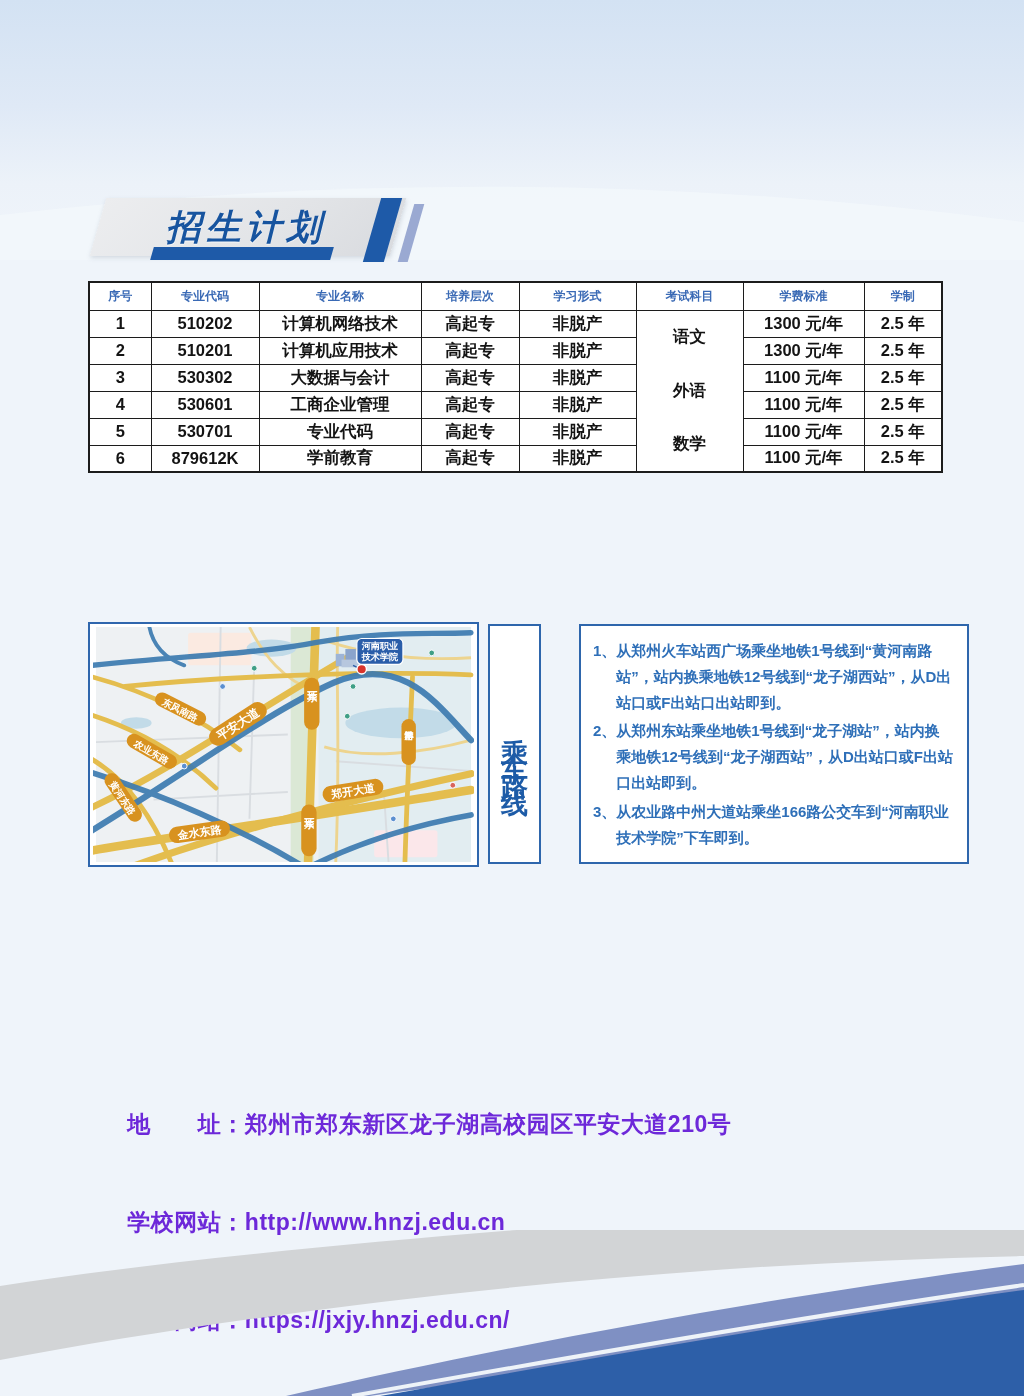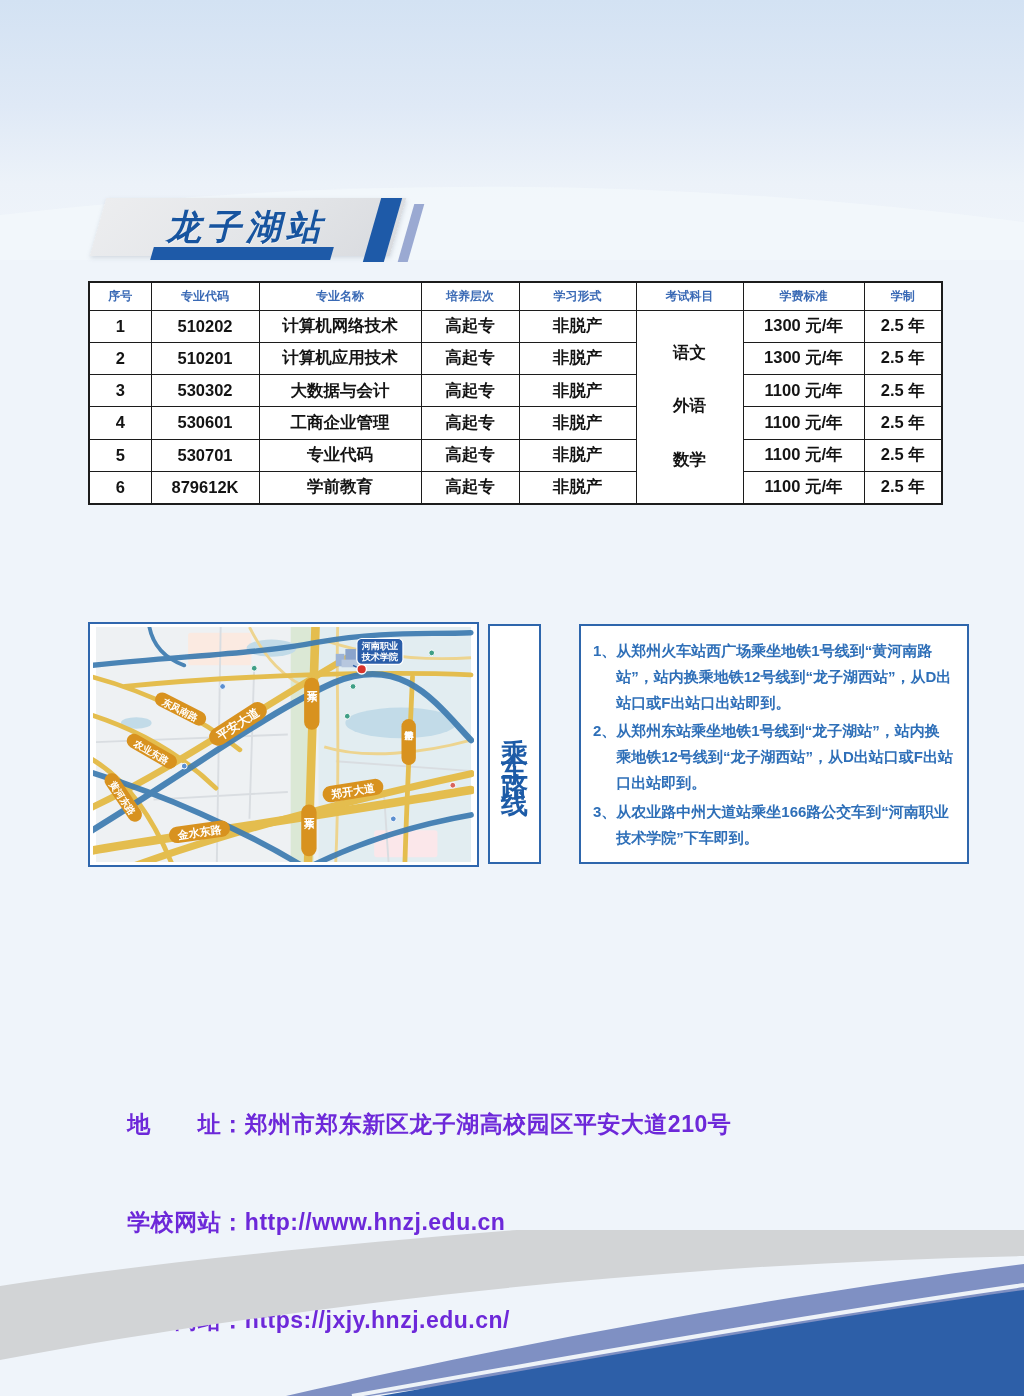--- a/index.html
+++ b/index.html
@@ -43,21 +43,21 @@
     position:absolute; left:88px; top:281px; width:853px;
     border-collapse:collapse; table-layout:fixed;
     border:2.5px solid #1c1c1c; background:#ffffff;
   }
   .plan-table th, .plan-table td {
     border:1.5px solid #1c1c1c; text-align:center; vertical-align:middle;
     overflow:hidden; white-space:nowrap;
   }
   .plan-table th { height:28px; font-size:12px; font-weight:700; color:#3a6ab5; }
   .plan-table td { height:27px; font-size:16.5px; font-weight:600; color:#141414; }
-  .exam-cell { padding:16px; }
+  .exam-cell { padding:0; }
   .exam-cell .exam-stack {
     display:flex; flex-direction:column; justify-content:space-around;
     height:160px; font-size:16.5px; font-weight:600; color:#141414;
   }
 
   
   .map-box {
     position:absolute; left:88px; top:622px; width:391px; height:245px;
     border:2px solid #2f66ad; background:#ffffff; padding:3px;
   }
@@ -103,21 +103,21 @@
   <div class="top-band"></div>
   <svg class="top-wave" viewBox="0 0 1024 130">
     <path d="M0,85 Q512,25 1024,92 L1024,130 L0,130 Z" fill="#f3f7fb" opacity="0.8"></path>
   </svg>
 
   <div class="banner">
     <div class="banner-bg"></div>
     <div class="banner-underline"></div>
     <div class="slash-1"></div>
     <div class="slash-2"></div>
-    <div class="banner-title">龙子湖站</div>
+    <div class="banner-title">招生计划</div>
   </div>
 
   <table class="plan-table">
     <colgroup>
       <col style="width:62px">
         <col style="width:108px">
         <col style="width:162px">
         <col style="width:98px">
       <col style="width:117px">
         <col style="width:107px">

